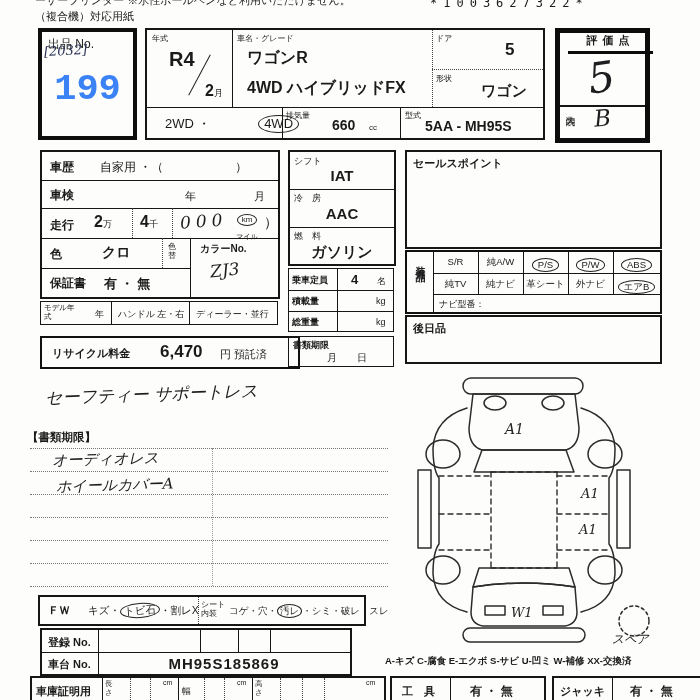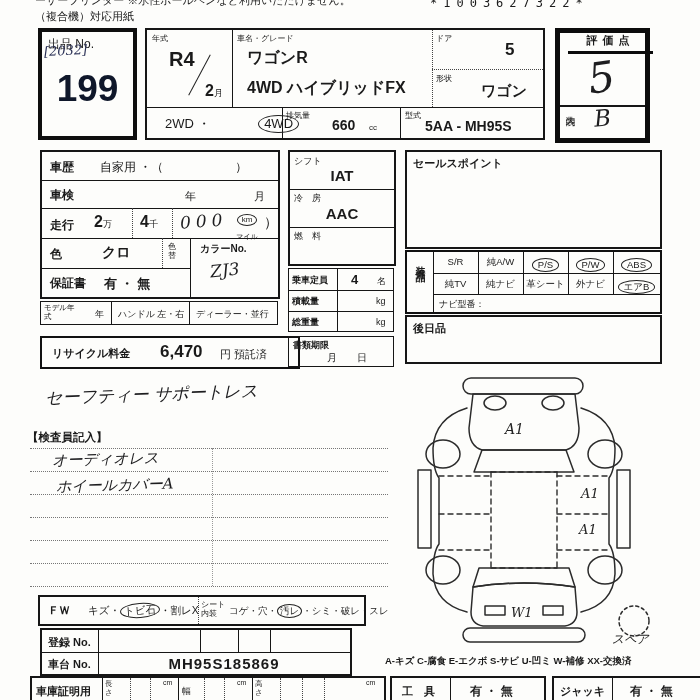--- a/index.html
+++ b/index.html
@@ -33,21 +33,21 @@
 
 <div id="sheet">
 
   <div class="abs lbl11" style="left:35px;top:-7px;width:430px;">ーザープリンター ※水性ボールペンなど利用いただけません。</div>
   <div class="abs lbl11" style="left:35px;top:9px;">（複合機）対応用紙</div>
   <div class="abs" style="left:430px;top:-4px;font-family:'DejaVu Sans Mono',monospace;font-size:12px;letter-spacing:6px;">*1003627322*</div>
 
   <div class="abs b4" style="left:38px;top:28px;width:91px;height:104px;">
     <div class="abs" style="left:6px;top:4px;font-size:12px;">出品 No.</div>
     <div class="abs hand" style="left:2px;top:11px;font-size:13px;transform:rotate(-3deg);color:#2a3055;">[2032]</div>
-    <div class="abs bold ctr" style="left:0;top:36px;width:100%;font-size:37px;color:#0f172a;">199</div>
+    <div class="abs bold ctr" style="left:0;top:36px;width:100%;font-size:37px;color:#3b82f6;font-family:Liberation Mono, monospace;">199</div>
   </div>
 
   <div class="abs b2" style="left:145px;top:28px;width:396px;height:108px;">
     <div class="vline" style="left:85px;top:0;height:77px;"></div>
     <div class="vdot" style="left:285px;top:0;height:77px;"></div>
     <div class="hline" style="left:0;top:77px;width:396px;"></div>
     <div class="hdot" style="left:285px;top:39px;width:111px;"></div>
     <div class="vline" style="left:135px;top:77px;height:31px;"></div>
     <div class="vline" style="left:253px;top:77px;height:31px;"></div>
 
@@ -143,20 +143,21 @@
   <div class="abs hand" style="left:45px;top:383px;font-size:17px;transform:rotate(-2deg);">セーフティー サポートレス</div>
 
   <div class="abs b2" style="left:288px;top:150px;width:104px;height:112px;">
     <div class="hline" style="left:0;top:37px;width:104px;"></div>
     <div class="hline" style="left:0;top:75px;width:104px;"></div>
     <div class="abs lbl9" style="left:4px;top:3px;">シフト</div>
     <div class="abs ctr bold" style="left:0;top:15px;width:100%;font-size:15px;">IAT</div>
     <div class="abs lbl9" style="left:4px;top:40px;">冷　房</div>
     <div class="abs ctr bold" style="left:0;top:53px;width:100%;font-size:15px;">AAC</div>
     <div class="abs lbl9" style="left:4px;top:78px;">燃　料</div>
+    <div class="abs ctr bold" style="left:0;top:91px;width:100%;font-size:15px;">ガソリン</div>
   </div>
 
   <div class="abs b15" style="left:288px;top:268px;width:104px;height:62px;">
     <div class="hline" style="left:0;top:21px;width:104px;"></div>
     <div class="hline" style="left:0;top:42px;width:104px;"></div>
     <div class="vline" style="left:48px;top:0;height:62px;"></div>
     <div class="abs bold lbl9" style="left:3px;top:5px;">乗車定員</div>
     <div class="abs bold" style="left:62px;top:3px;font-size:13px;">4</div>
     <div class="abs lbl9" style="left:88px;top:6px;">名</div>
     <div class="abs bold lbl9" style="left:3px;top:26px;">積載量</div>
@@ -243,21 +244,21 @@
 
       <circle cx="229" cy="249" r="15" stroke-dasharray="3,3"></circle>
     </g>
     <text x="100" y="62" font-size="14">A1</text>
     <text x="176" y="126" font-size="13">A1</text>
     <text x="174" y="162" font-size="13">A1</text>
     <text x="106" y="245" font-size="13">W1</text>
     <text x="207" y="271" font-size="12" font-style="normal" font-family="Liberation Sans, sans-serif">スペア</text>
   </svg>
 
-  <div class="abs bold" style="left:27px;top:430px;font-size:11.5px;">【検査員記入】</div>
+  <div class="abs bold" style="left:27px;top:430px;font-size:11.5px;">【書類期限】</div>
   <div class="dotrow" style="left:30px;top:448px;width:358px;"></div>
   <div class="dotrow" style="left:30px;top:471px;width:358px;"></div>
   <div class="dotrow" style="left:30px;top:494px;width:358px;"></div>
   <div class="dotrow" style="left:30px;top:517px;width:358px;"></div>
   <div class="dotrow" style="left:30px;top:540px;width:358px;"></div>
   <div class="dotrow" style="left:30px;top:563px;width:358px;"></div>
   <div class="dotrow" style="left:30px;top:586px;width:358px;"></div>
   <div class="abs" style="left:212px;top:448px;height:138px;border-left:1px dotted #999;"></div>
   <div class="abs hand" style="left:52px;top:450px;font-size:15px;transform:rotate(-1.5deg);">オーディオレス</div>
   <div class="abs hand" style="left:56px;top:476px;font-size:15px;transform:rotate(-1.5deg);">ホイールカバーA</div>

